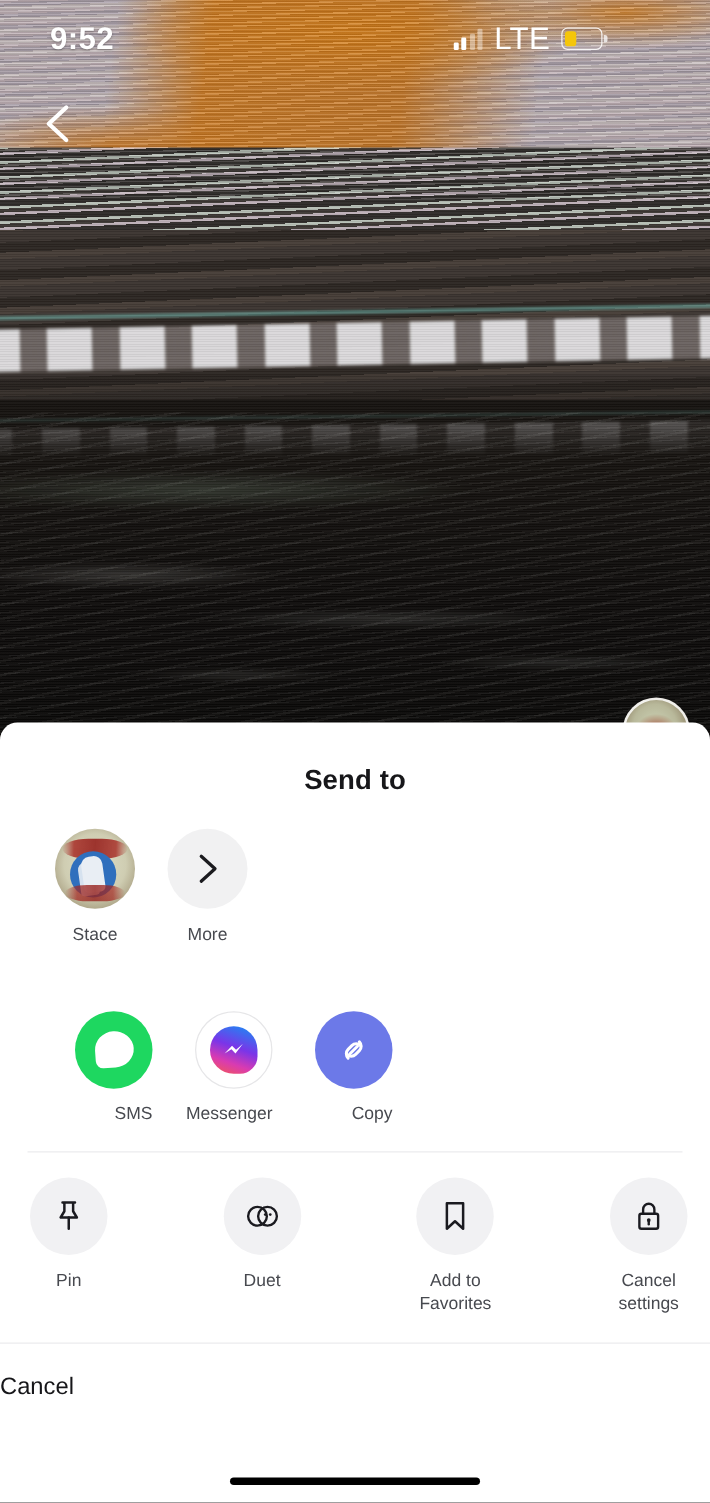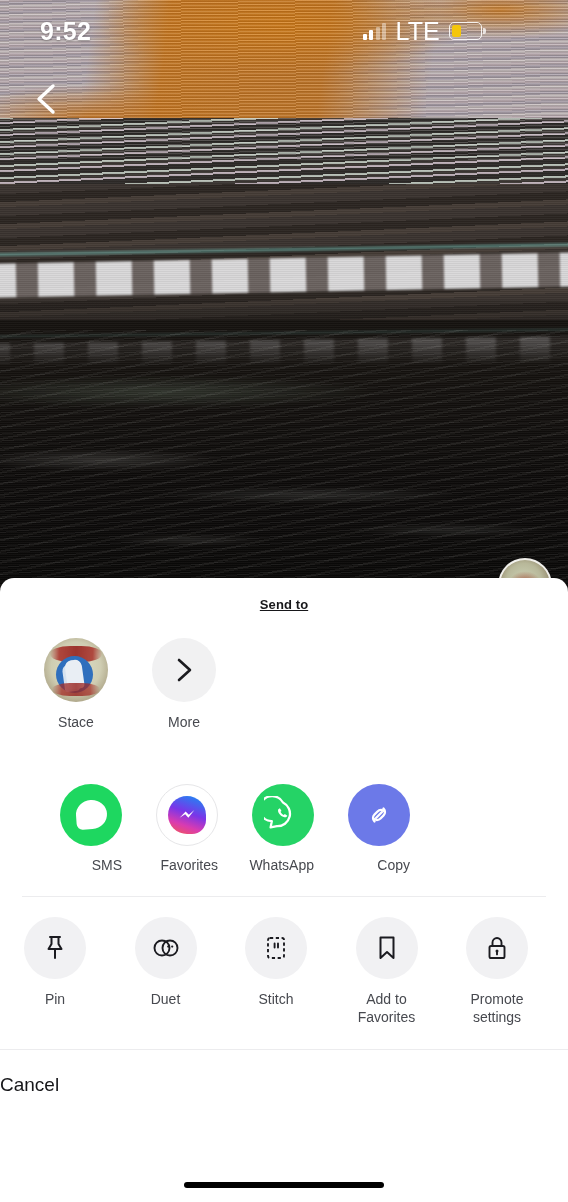--- a/index.html
+++ b/index.html
@@ -183,27 +183,27 @@
     background:radial-gradient(ellipse at 50% 50%, rgba(150,60,40,.85), rgba(150,60,40,0) 70%);
   }
 
   
   #share-sheet {
     position:absolute; left:0; top:578px; width:568px; height:624px;
     background:#fff; border-radius:14px 14px 0 0; z-index:12;
   }
 
   #sheet-title {
-    text-align:center; font-size:13px; font-weight:700; color:#17171a;
-    padding-top:19px; letter-spacing:.1px;text-decoration:underline;
+    text-align:center; font-size:22px; font-weight:700; color:#17171a;
+    padding-top:33px; letter-spacing:.1px;
   }
 
   
   #contacts-row {
-    display:flex; align-items:flex-start; gap:32px;
+    display:flex; align-items:flex-start; gap:14px;
     padding:26px 0 0 38px;
   }
   .contact { width:76px; display:flex; flex-direction:column; align-items:center; cursor:pointer; }
   .contact-avatar {
     width:64px;height:64px;border-radius:50%;overflow:hidden;position:relative;
     background:radial-gradient(circle at 50% 45%, #dfe0c8 0%, #cfcdb2 52%, #a59b7d 82%, #7a7158 100%);
   }
   
   .thumb-blue {
     position:absolute;left:18%;top:28%;width:58%;height:58%;
@@ -262,21 +262,21 @@
 
   
   .divider {
     height:1px;background:#ececee;margin:22px 22px 0 22px;
   }
   .divider-full {
     height:1px;background:#ececee;margin:0;
   }
   #actions-row {
     display:flex; justify-content:space-between;
-    padding:20px 28px 0 12px;
+    padding:20px 6px 0 12px;
   }
   .action { width:86px; display:flex; flex-direction:column; align-items:center; cursor:pointer; }
   .action-icon {
     width:62px;height:62px;border-radius:50%;background:#f1f1f3;
     display:flex;align-items:center;justify-content:center;
   }
   .action-label {
     margin-top:11px;font-size:14px;color:#47494f;text-align:center;line-height:1.32;
   }
 
@@ -374,32 +374,23 @@
 
 
     <div class="app">
       <div class="app-icon ic-messenger">
         <div class="msgr-bubble">
           <svg width="22" height="22" viewBox="0 0 24 24">
             <path d="M4 15 L10.5 8.2 L14 11.8 L20 6.5 L13.5 15 L10 11.3 Z" fill="#fff"></path>
           </svg>
         </div>
       </div>
-      <div class="app-label">Favorites</div>
-    </div>
-
-    <div class="app">
-      <div class="app-icon ic-whatsapp">
-        <svg width="38" height="38" viewBox="0 0 38 38">
-          <path d="M19 6.5 A12.5 12.5 0 1 0 7.8 25.2 L6.6 31.4 L13 30.2 A12.5 12.5 0 0 0 19 6.5 Z" fill="none" stroke="#fff" stroke-width="2.3" stroke-linejoin="round"></path>
-          <path d="M14.3 13.2 c-.5 1.1 -.3 2.6 .6 4 c1.1 1.8 3 3.3 4.8 3.9 c1.2 .4 2.3 .3 2.9 -.4 l.8 -1 l-2.6 -1.7 l-1 1 c-1.3 -.5 -2.7 -1.8 -3.3 -3.2 l1 -.9 l-1.6 -2.6 z" fill="#fff"></path>
-        </svg>
-      </div>
-      <div class="app-label">WhatsApp</div>
-    </div>
+      <div class="app-label">Messenger</div>
+    </div>
+
 
 
     <div class="app">
       <div class="app-icon ic-copy">
         <svg width="34" height="34" viewBox="0 0 34 34">
           <path d="M14 20 L20 14" stroke="#fff" stroke-width="2.4" stroke-linecap="round" fill="none"></path>
           <path d="M12.5 23.5 a5 5 0 0 1 0 -7 l3 -3 a5 5 0 0 1 7 0" stroke="#fff" stroke-width="2.4" stroke-linecap="round" fill="none"></path>
           <path d="M21.5 10.5 a5 5 0 0 1 0 7 l-3 3 a5 5 0 0 1 -7 0" stroke="#fff" stroke-width="2.4" stroke-linecap="round" fill="none"></path>
         </svg>
       </div>
@@ -428,49 +419,40 @@
         <svg width="34" height="34" viewBox="0 0 34 34">
           <circle cx="13" cy="17" r="7.5" fill="none" stroke="#1b1b20" stroke-width="1.9"></circle>
           <circle cx="21" cy="17" r="7.5" fill="none" stroke="#1b1b20" stroke-width="1.9"></circle>
           <circle cx="19.2" cy="15.6" r="1.1" fill="#1b1b20"></circle>
           <circle cx="23.2" cy="15.6" r="1.1" fill="#1b1b20"></circle>
         </svg>
       </div>
       <div class="action-label">Duet</div>
     </div>
 
-    <div class="action">
-      <div class="action-icon">
-        <svg width="32" height="32" viewBox="0 0 32 32">
-          <path d="M10 6 L22 6 a2 2 0 0 1 2 2 L24 24 a2 2 0 0 1 -2 2 L10 26 a2 2 0 0 1 -2 -2 L8 8 a2 2 0 0 1 2 -2 Z" fill="none" stroke="#1b1b20" stroke-width="1.9" stroke-dasharray="3.2 2.6"></path>
-          <path d="M14.6 11.5 L14.6 15.5 M18 11.5 L18 15.5" stroke="#1b1b20" stroke-width="1.9" stroke-linecap="round"></path>
-        </svg>
-      </div>
-      <div class="action-label">Stitch</div>
-    </div>
 
     <div class="action">
       <div class="action-icon">
         <svg width="32" height="32" viewBox="0 0 32 32">
           <path d="M9.5 5.5 L22.5 5.5 L22.5 26 L16 20 L9.5 26 Z" fill="none" stroke="#1b1b20" stroke-width="2" stroke-linejoin="round"></path>
         </svg>
       </div>
       <div class="action-label">Add to Favorites</div>
     </div>
 
     <div class="action">
       <div class="action-icon">
         <svg width="32" height="32" viewBox="0 0 32 32">
           <rect x="8.5" y="14" width="15" height="12" rx="1.6" fill="none" stroke="#1b1b20" stroke-width="1.9"></rect>
           <path d="M11.5 14 L11.5 10.5 a4.5 4.5 0 0 1 9 0 L20.5 14" fill="none" stroke="#1b1b20" stroke-width="1.9"></path>
           <circle cx="16" cy="19" r="1.5" fill="#1b1b20"></circle>
           <path d="M16 20 L16 22.4" stroke="#1b1b20" stroke-width="1.9" stroke-linecap="round"></path>
         </svg>
       </div>
-      <div class="action-label">Promote settings</div>
+      <div class="action-label">Cancel settings</div>
     </div>
 
   </div>
 
   <div style="height:22px"></div>
   <div class="divider-full"></div>
 
   <div id="cancel-button">Cancel</div>
 
   <div id="home-indicator"></div>

